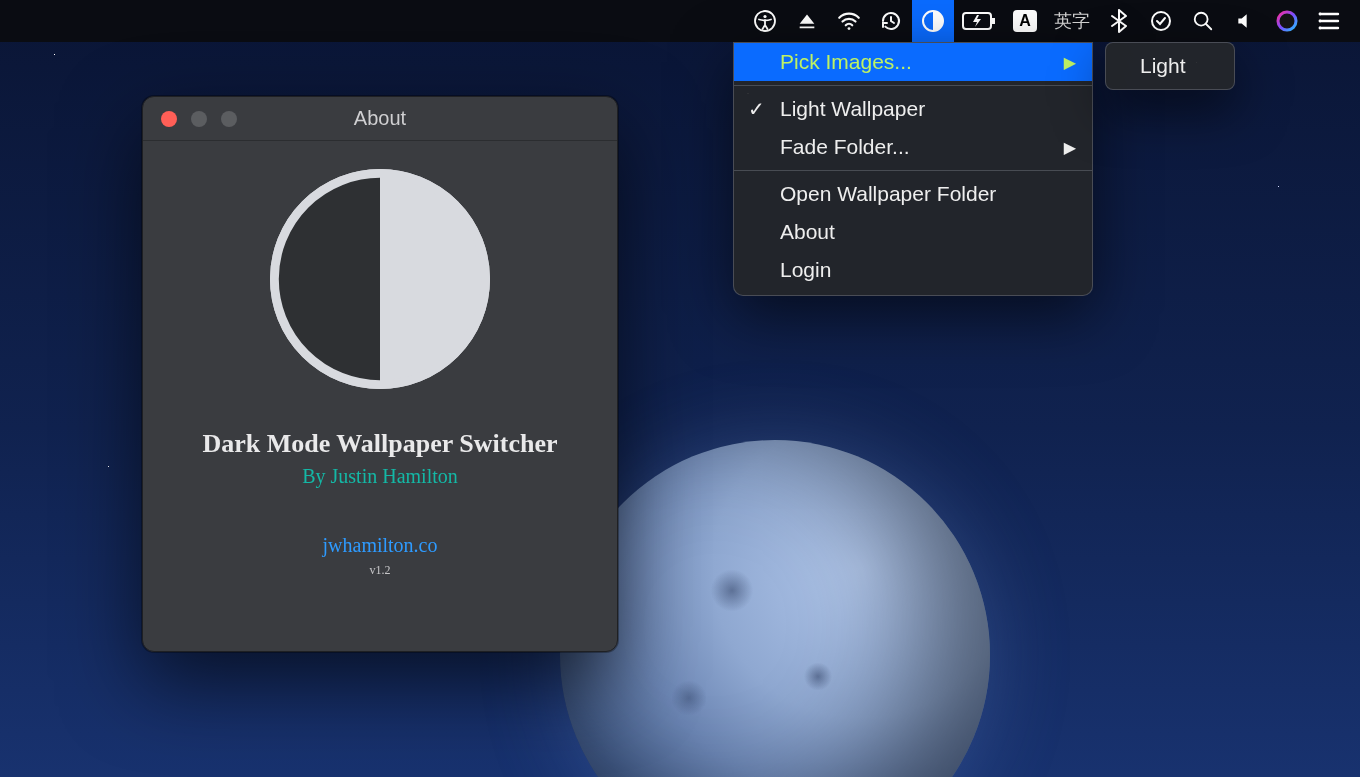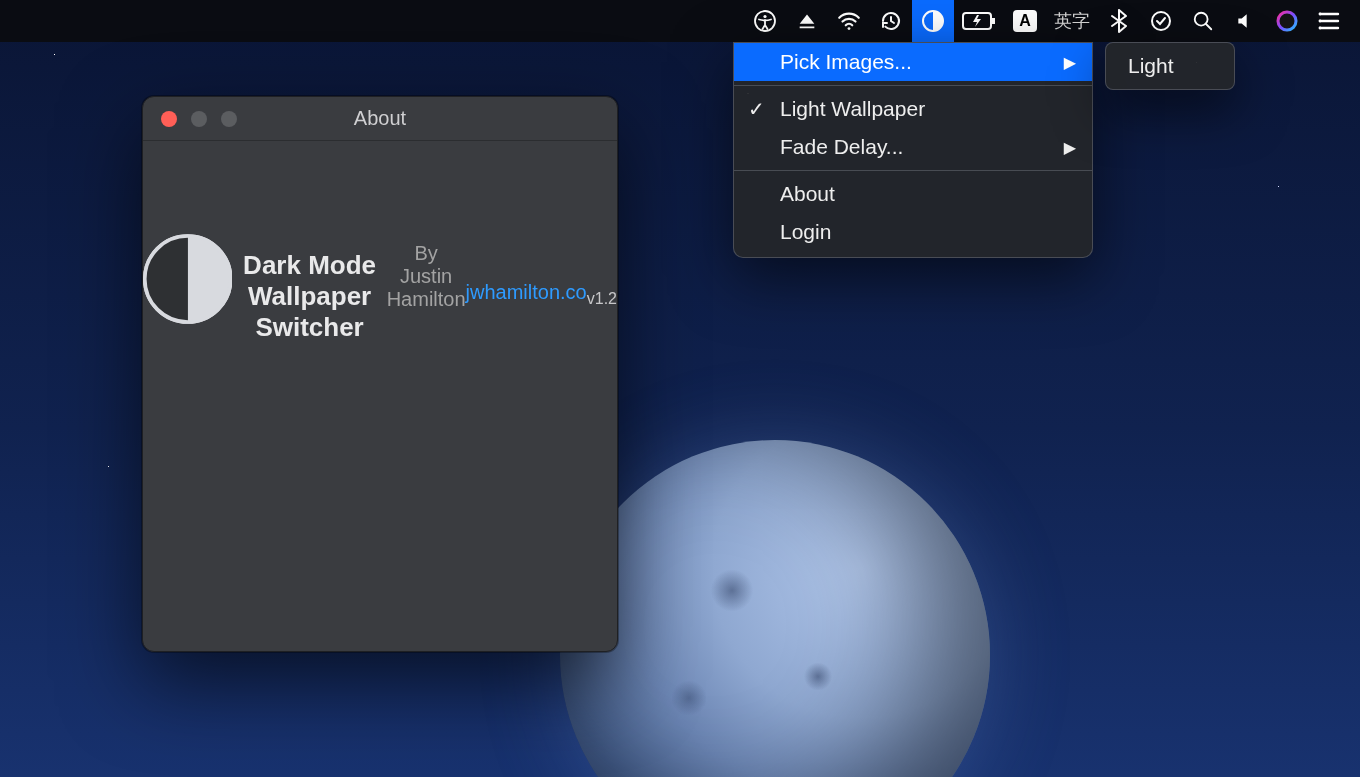--- a/index.html
+++ b/index.html
@@ -77,21 +77,21 @@
     padding-bottom: 6px;
     color: #eee;
   }
   .menu .mi {
     display: flex; align-items: center;
     height: 38px;
     padding: 0 16px 0 46px;
     font-size: 21px;
     position: relative;
   }
-  .menu .mi.sel { background: #0a6bff; color:#ffffff; }
+  .menu .mi.sel { background: #0a6bff; color:#bef264; }
   .menu .mi .check {
     position:absolute; left:14px; top:50%; transform:translateY(-50%);
     font-size:20px;
   }
   .menu .mi .arrow {
     margin-left:auto; font-size:16px;
   }
   .menu .sep {
     height:1px; margin: 4px 0;
     background: rgba(120,124,132,.45);
@@ -100,21 +100,21 @@
   
   .submenu {
     position:absolute;
     top: 42px; left: 1105px;
     width: 130px;
     background: rgba(36,38,42,.95);
     border: 1px solid rgba(90,94,102,.7);
     border-radius: 8px;
     box-shadow: 0 20px 50px rgba(0,0,0,.55);
     color:#eee;
-    padding: 6px 4px;
+    padding: 6px 16px;
   }
   .submenu .smi {
     height: 34px;
     display:flex; align-items:center;
     padding: 0 18px;
     font-size: 21px;
   }
 
   
   .about-win {
@@ -138,31 +138,32 @@
     width:16px; height:16px; border-radius:50%;
     background:#5b5d60;
   }
   .traffic .close { background:#ff5f57; }
   .title {
     position:absolute; left:0; right:0; text-align:center;
     font-size:20px; color:#cfcfd1; font-weight:400;
     pointer-events:none;
   }
   .about-body {
-    display:flex; flex-direction:row; align-items:center;
+    display:flex; flex-direction:column; align-items:center;
     padding-top: 28px;
+    font-family: Liberation Serif, serif;
   }
   .app-icon {
     width: 220px; height: 220px;
     margin-bottom: 40px;
   }
   .app-name { font-size: 26px; font-weight:600; margin-bottom:6px; text-align:center;}
-  .byline   { font-size: 20px; color:#a3a3a3; margin-bottom: 46px; text-align:center;}
-  .link     { font-size: 20px; color:#2e9bff; margin-bottom:14px; text-align:center; cursor:pointer;}
-  .version  { font-size: 16px; color:#c7c7c9; text-align:center;}
+  .byline   { font-size: 20px; color:#14b8a6; margin-bottom: 46px; text-align:center;}
+  .link     { font-size: 20px; color:#2e9bff; margin-bottom:6px; text-align:center; cursor:pointer;}
+  .version  { font-size: 12px; color:#c7c7c9; text-align:center;}
 
   
   .halfmoon {
     width:100%; height:100%;
   }
 </style>
 </head>
 <body>
 
 <div class="moon"></div>
@@ -265,24 +266,27 @@
   <div class="mi sel">
     <span>Pick Images...</span>
     <span class="arrow">▶</span>
   </div>
   <div class="sep"></div>
   <div class="mi">
     <span class="check">✓</span>
     <span>Light Wallpaper</span>
   </div>
   <div class="mi">
-    <span>Fade Delay...</span>
+    <span>Fade Folder...</span>
     <span class="arrow">▶</span>
   </div>
   <div class="sep"></div>
+  <div class="mi">
+    <span>Open Wallpaper Folder</span>
+  </div>
   <div class="mi">
     <span>About</span>
   </div>
   <div class="mi">
     <span>Login</span>
   </div>
 </div>
 
 <div class="submenu">
   <div class="smi">

